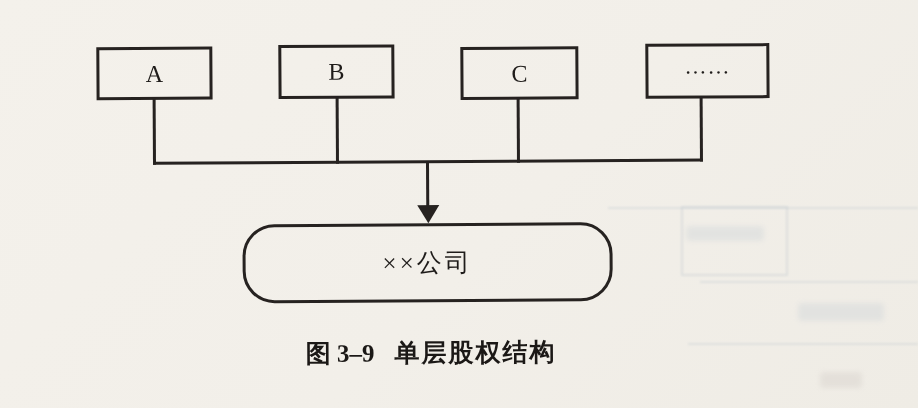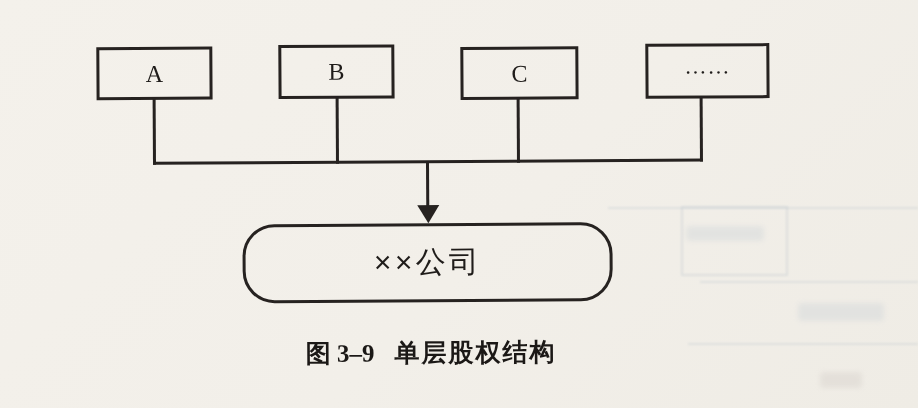--- a/index.html
+++ b/index.html
@@ -52,21 +52,21 @@
   }
   .company {
     position: absolute;
     left: 242px; top: 223px; width: 370px; height: 79px;
     box-sizing: border-box;
     border: 3px solid #262220;
     border-radius: 32px;
     display: flex; align-items: center; justify-content: center;
   }
   .company span {
-    font-size: 30px; color: #1f1c1a; letter-spacing: 3px; font-family: Liberation Mono, monospace;
+    font-size: 25px; color: #1f1c1a; letter-spacing: 3px;
   }
   .caption {
     position: absolute;
     left: 0; top: 336px; width: 860px;
     text-align: center;
     font-weight: bold;
     font-size: 25px;
     color: #1b1816;
   }
   .caption .caption-title { margin-left: 20px; letter-spacing: 2px; }

